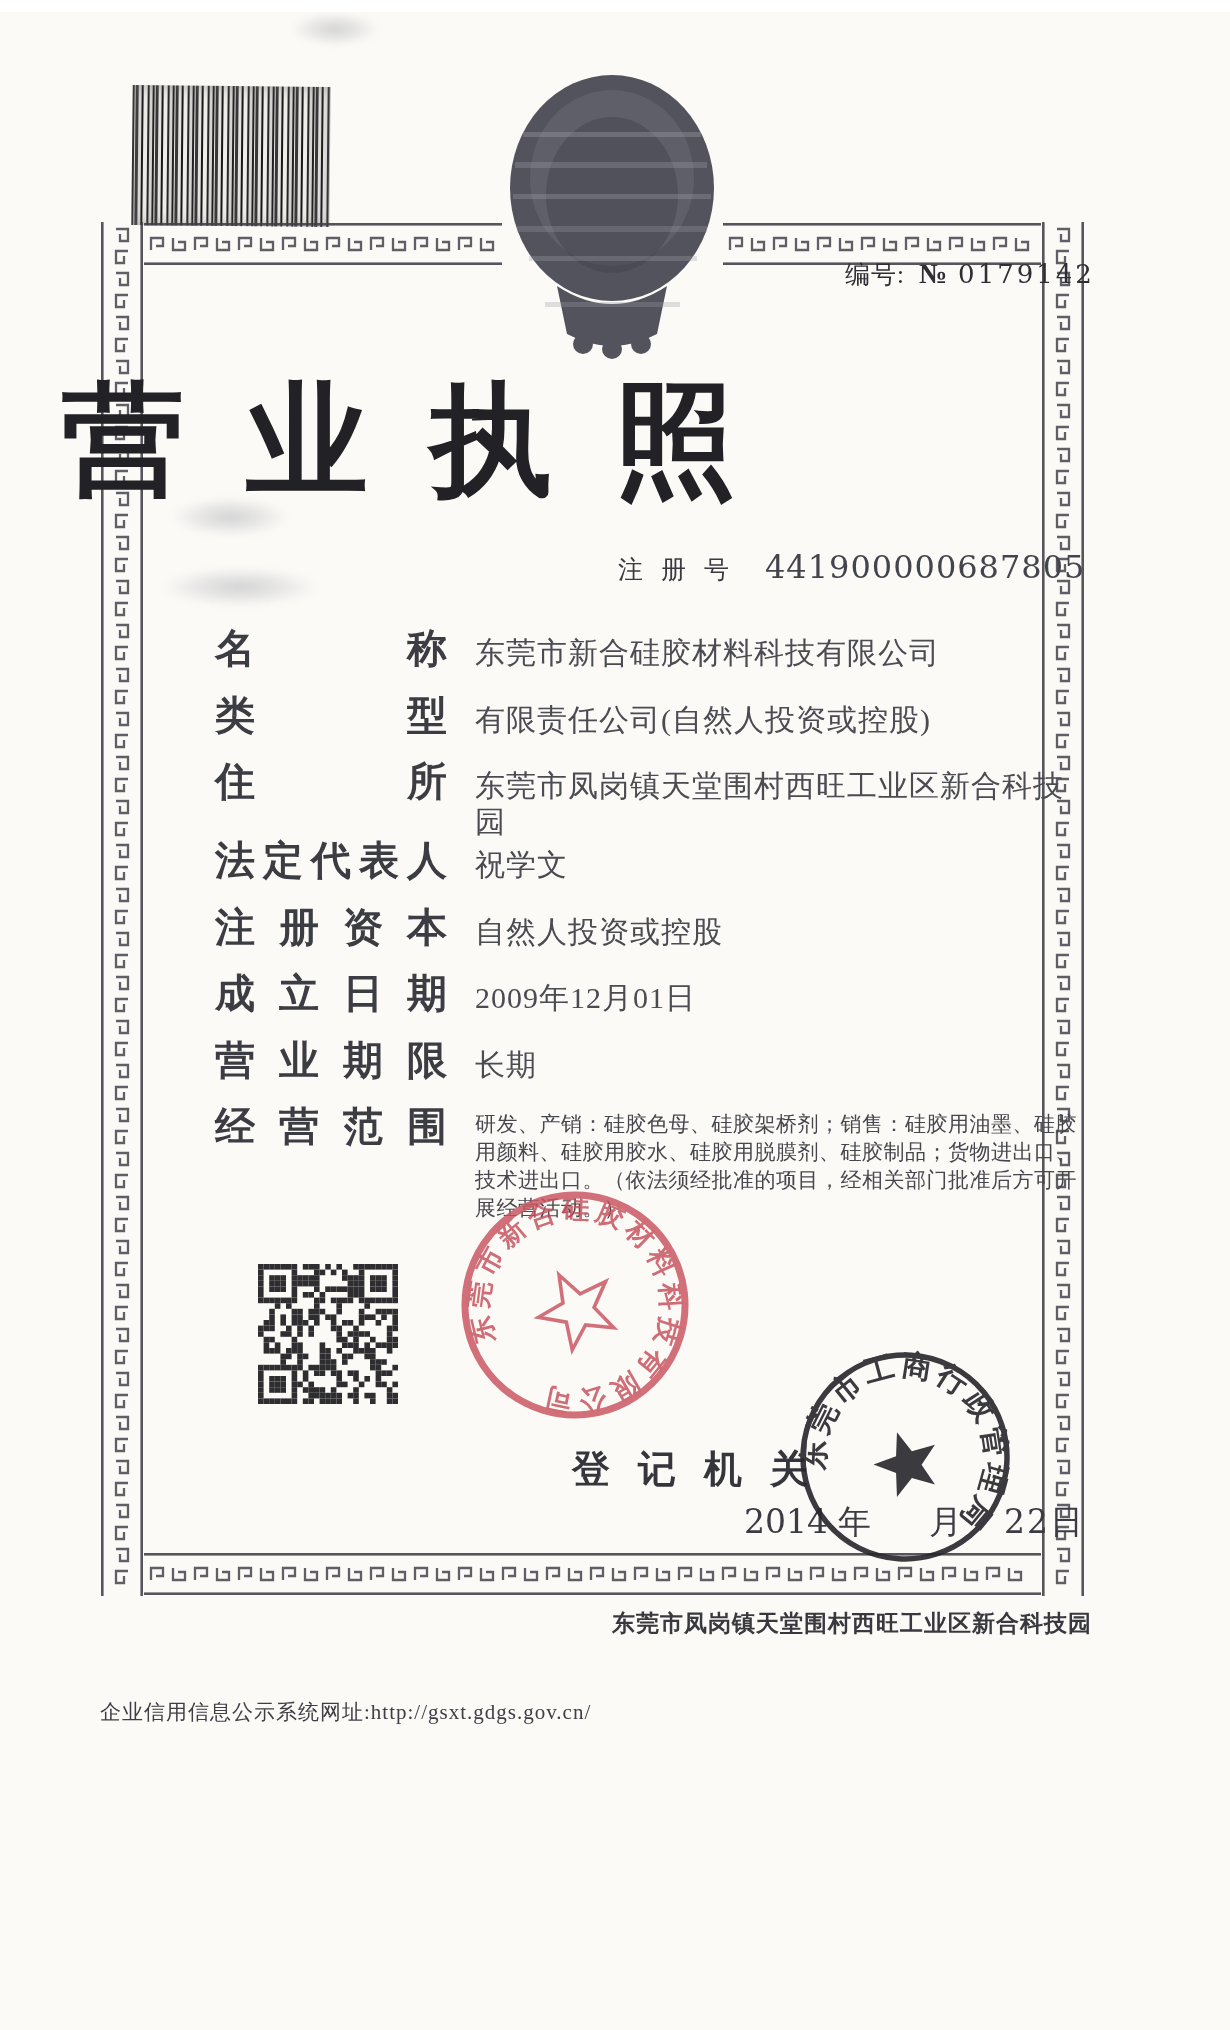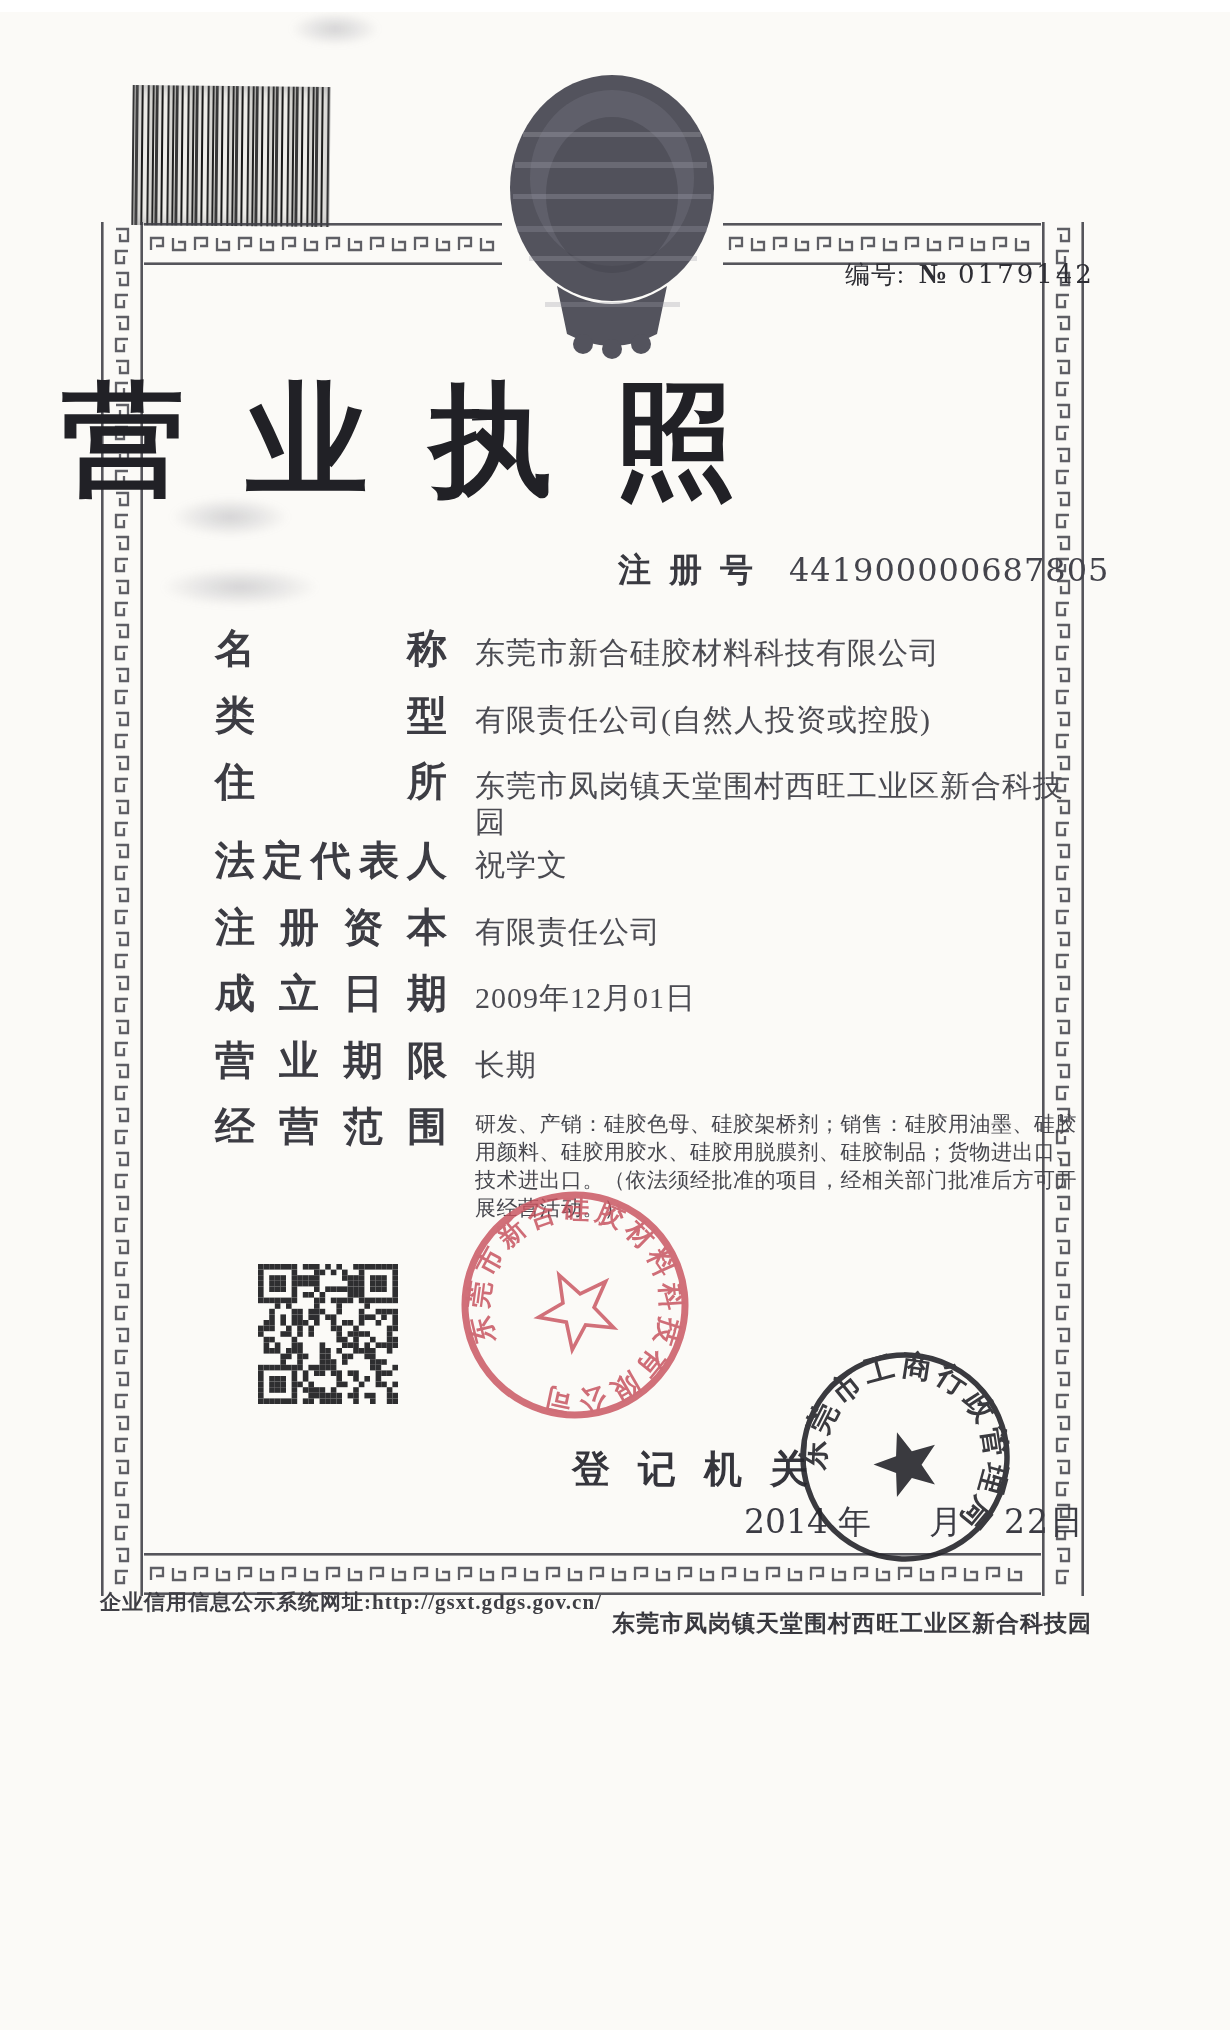--- a/index.html
+++ b/index.html
@@ -31,21 +31,21 @@
   }
   .serial .no-symbol{font-weight:bold;font-size:28px;margin:0 10px 0 14px;}
   .serial .digits{font-family:"DejaVu Serif",serif;font-size:26px;letter-spacing:3px;}
   .license-title{
     position:absolute;left:0;top:348px;width:1230px;
     font-family:"DejaVu Sans","Liberation Sans",sans-serif;
     font-weight:900;font-size:122px;letter-spacing:62px;text-indent:62px;
     color:#212126;filter:blur(0.35px);
   }
   .regno-line{position:absolute;left:618px;top:536px;white-space:nowrap;color:#393940;}
-  .regno-line .lab{font-size:33px;font-weight:700;letter-spacing:18px;}
+  .regno-line .lab{font-size:25px;font-weight:400;letter-spacing:18px;}
   .regno-line .num{font-family:"DejaVu Serif",serif;font-size:32px;letter-spacing:1px;margin-left:14px;color:#44444c;text-align:center;}
   
   .fields{position:absolute;left:215px;top:616px;width:872px;}
   .row{display:flex;align-items:flex-start;min-height:66.5px;}
   .row-label{
     width:232px;flex:0 0 232px;display:flex;justify-content:space-between;
     font-size:40px;font-weight:700;color:#3c3c43;line-height:1.05;
   }
   .row-value{
     margin-left:28px;margin-top:7px;font-size:30px;color:#4b4b52;
@@ -66,21 +66,21 @@
     letter-spacing:28px;color:#35353c;white-space:nowrap;
   }
   .issue-date{
     position:absolute;left:744px;top:1488px;font-size:33px;color:#3b3b43;
     white-space:nowrap;font-family:"DejaVu Serif",serif;
   }
   .issue-date .u1{margin-left:10px;}
   .issue-date .u2{margin-left:58px;}
   .issue-date .dday{margin-left:42px;letter-spacing:2px;}
   
-  .footer-left{position:absolute;left:100px;top:1576px;font-size:21px;color:#3e3e44;letter-spacing:1px;font-weight:bold;}
+  .footer-left{position:absolute;left:100px;top:1686px;font-size:21px;color:#3e3e44;letter-spacing:1px;}
   .footer-right{position:absolute;right:138px;top:1596px;font-size:23px;font-weight:600;color:#38383e;letter-spacing:1px;}
 </style>
 </head>
 <body>
 
 <div class="page">
 
   <div class="barcode"></div>
 
   <svg class="emblem" width="215" height="292" viewBox="0 0 215 292">
@@ -361,21 +361,21 @@
         </div>
         <div class="row-value">祝学文</div>
       </div>
       <div class="row">
         <div class="row-label">
           <span>注</span>
           <span>册</span>
           <span>资</span>
           <span>本</span>
         </div>
-        <div class="row-value">有限责任公司</div>
+        <div class="row-value">自然人投资或控股</div>
       </div>
       <div class="row">
         <div class="row-label">
           <span>成</span>
           <span>立</span>
           <span>日</span>
           <span>期</span>
         </div>
         <div class="row-value">2009年12月01日</div>
       </div>

